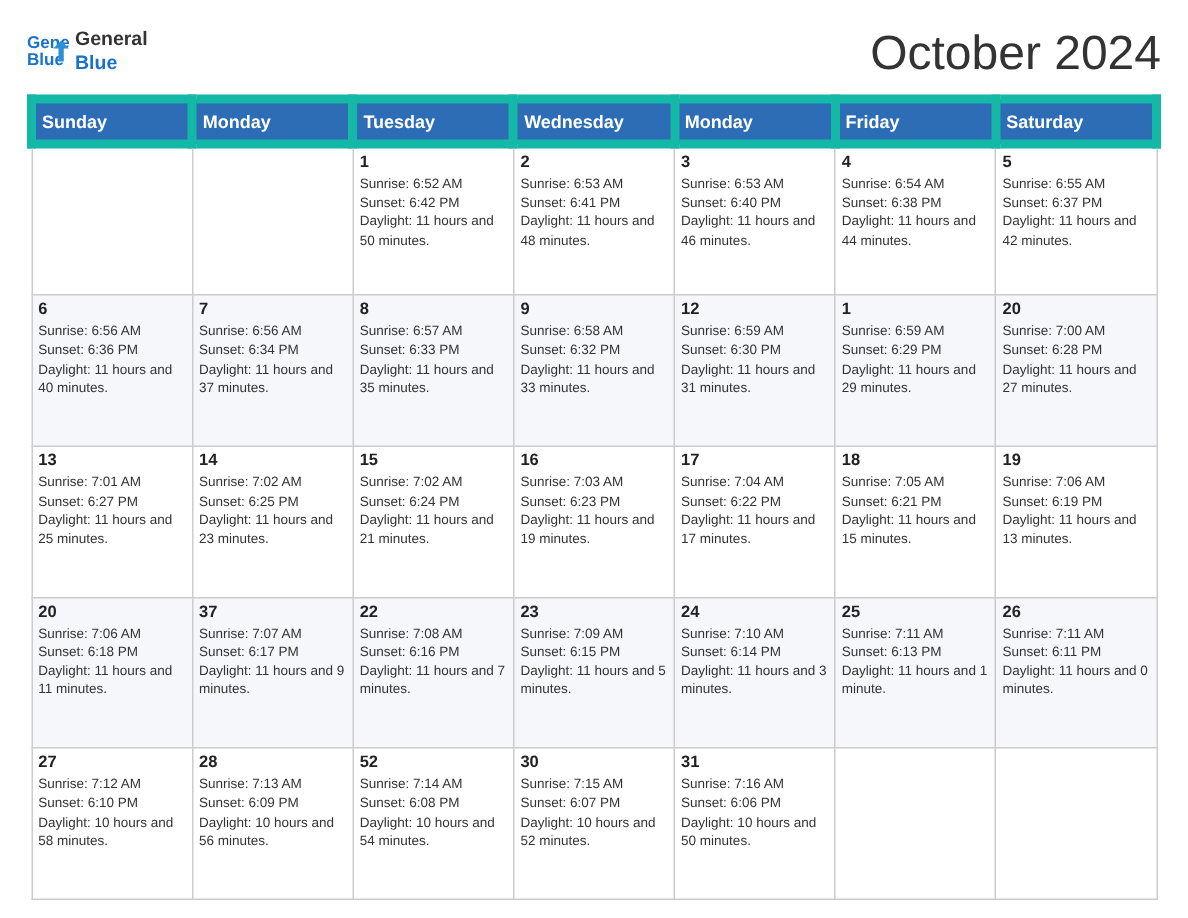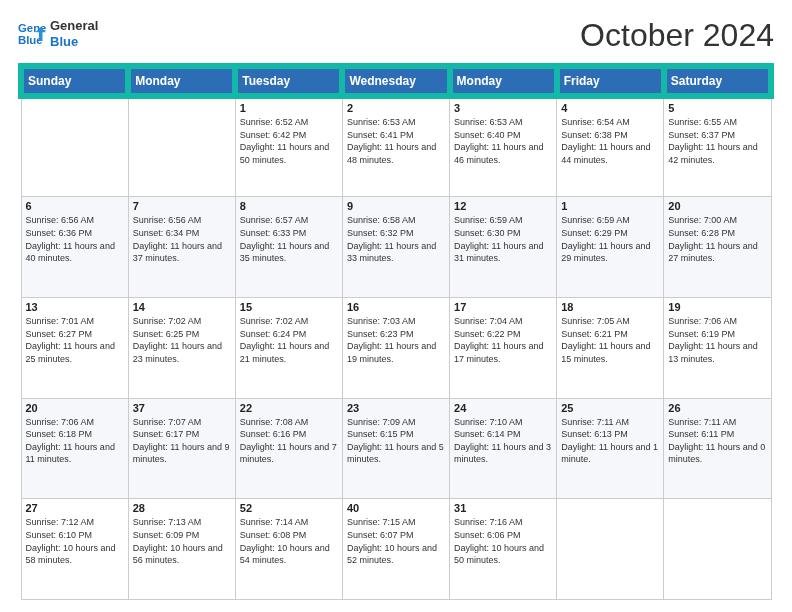--- a/index.html
+++ b/index.html
@@ -246,21 +246,21 @@
           </td>
           <td>
             <div class="day-num">28</div>
             <div class="cell-text">Sunrise: 7:13 AM<br>Sunset: 6:09 PM<br>Daylight: 10 hours and 56 minutes.</div>
           </td>
           <td>
             <div class="day-num">52</div>
             <div class="cell-text">Sunrise: 7:14 AM<br>Sunset: 6:08 PM<br>Daylight: 10 hours and 54 minutes.</div>
           </td>
           <td>
-            <div class="day-num">40</div>
+            <div class="day-num">30</div>
             <div class="cell-text">Sunrise: 7:15 AM<br>Sunset: 6:07 PM<br>Daylight: 10 hours and 52 minutes.</div>
           </td>
           <td>
             <div class="day-num">31</div>
             <div class="cell-text">Sunrise: 7:16 AM<br>Sunset: 6:06 PM<br>Daylight: 10 hours and 50 minutes.</div>
           </td>
           <td class="empty-cell"></td>
           <td class="empty-cell"></td>
         </tr>
       </tbody>

